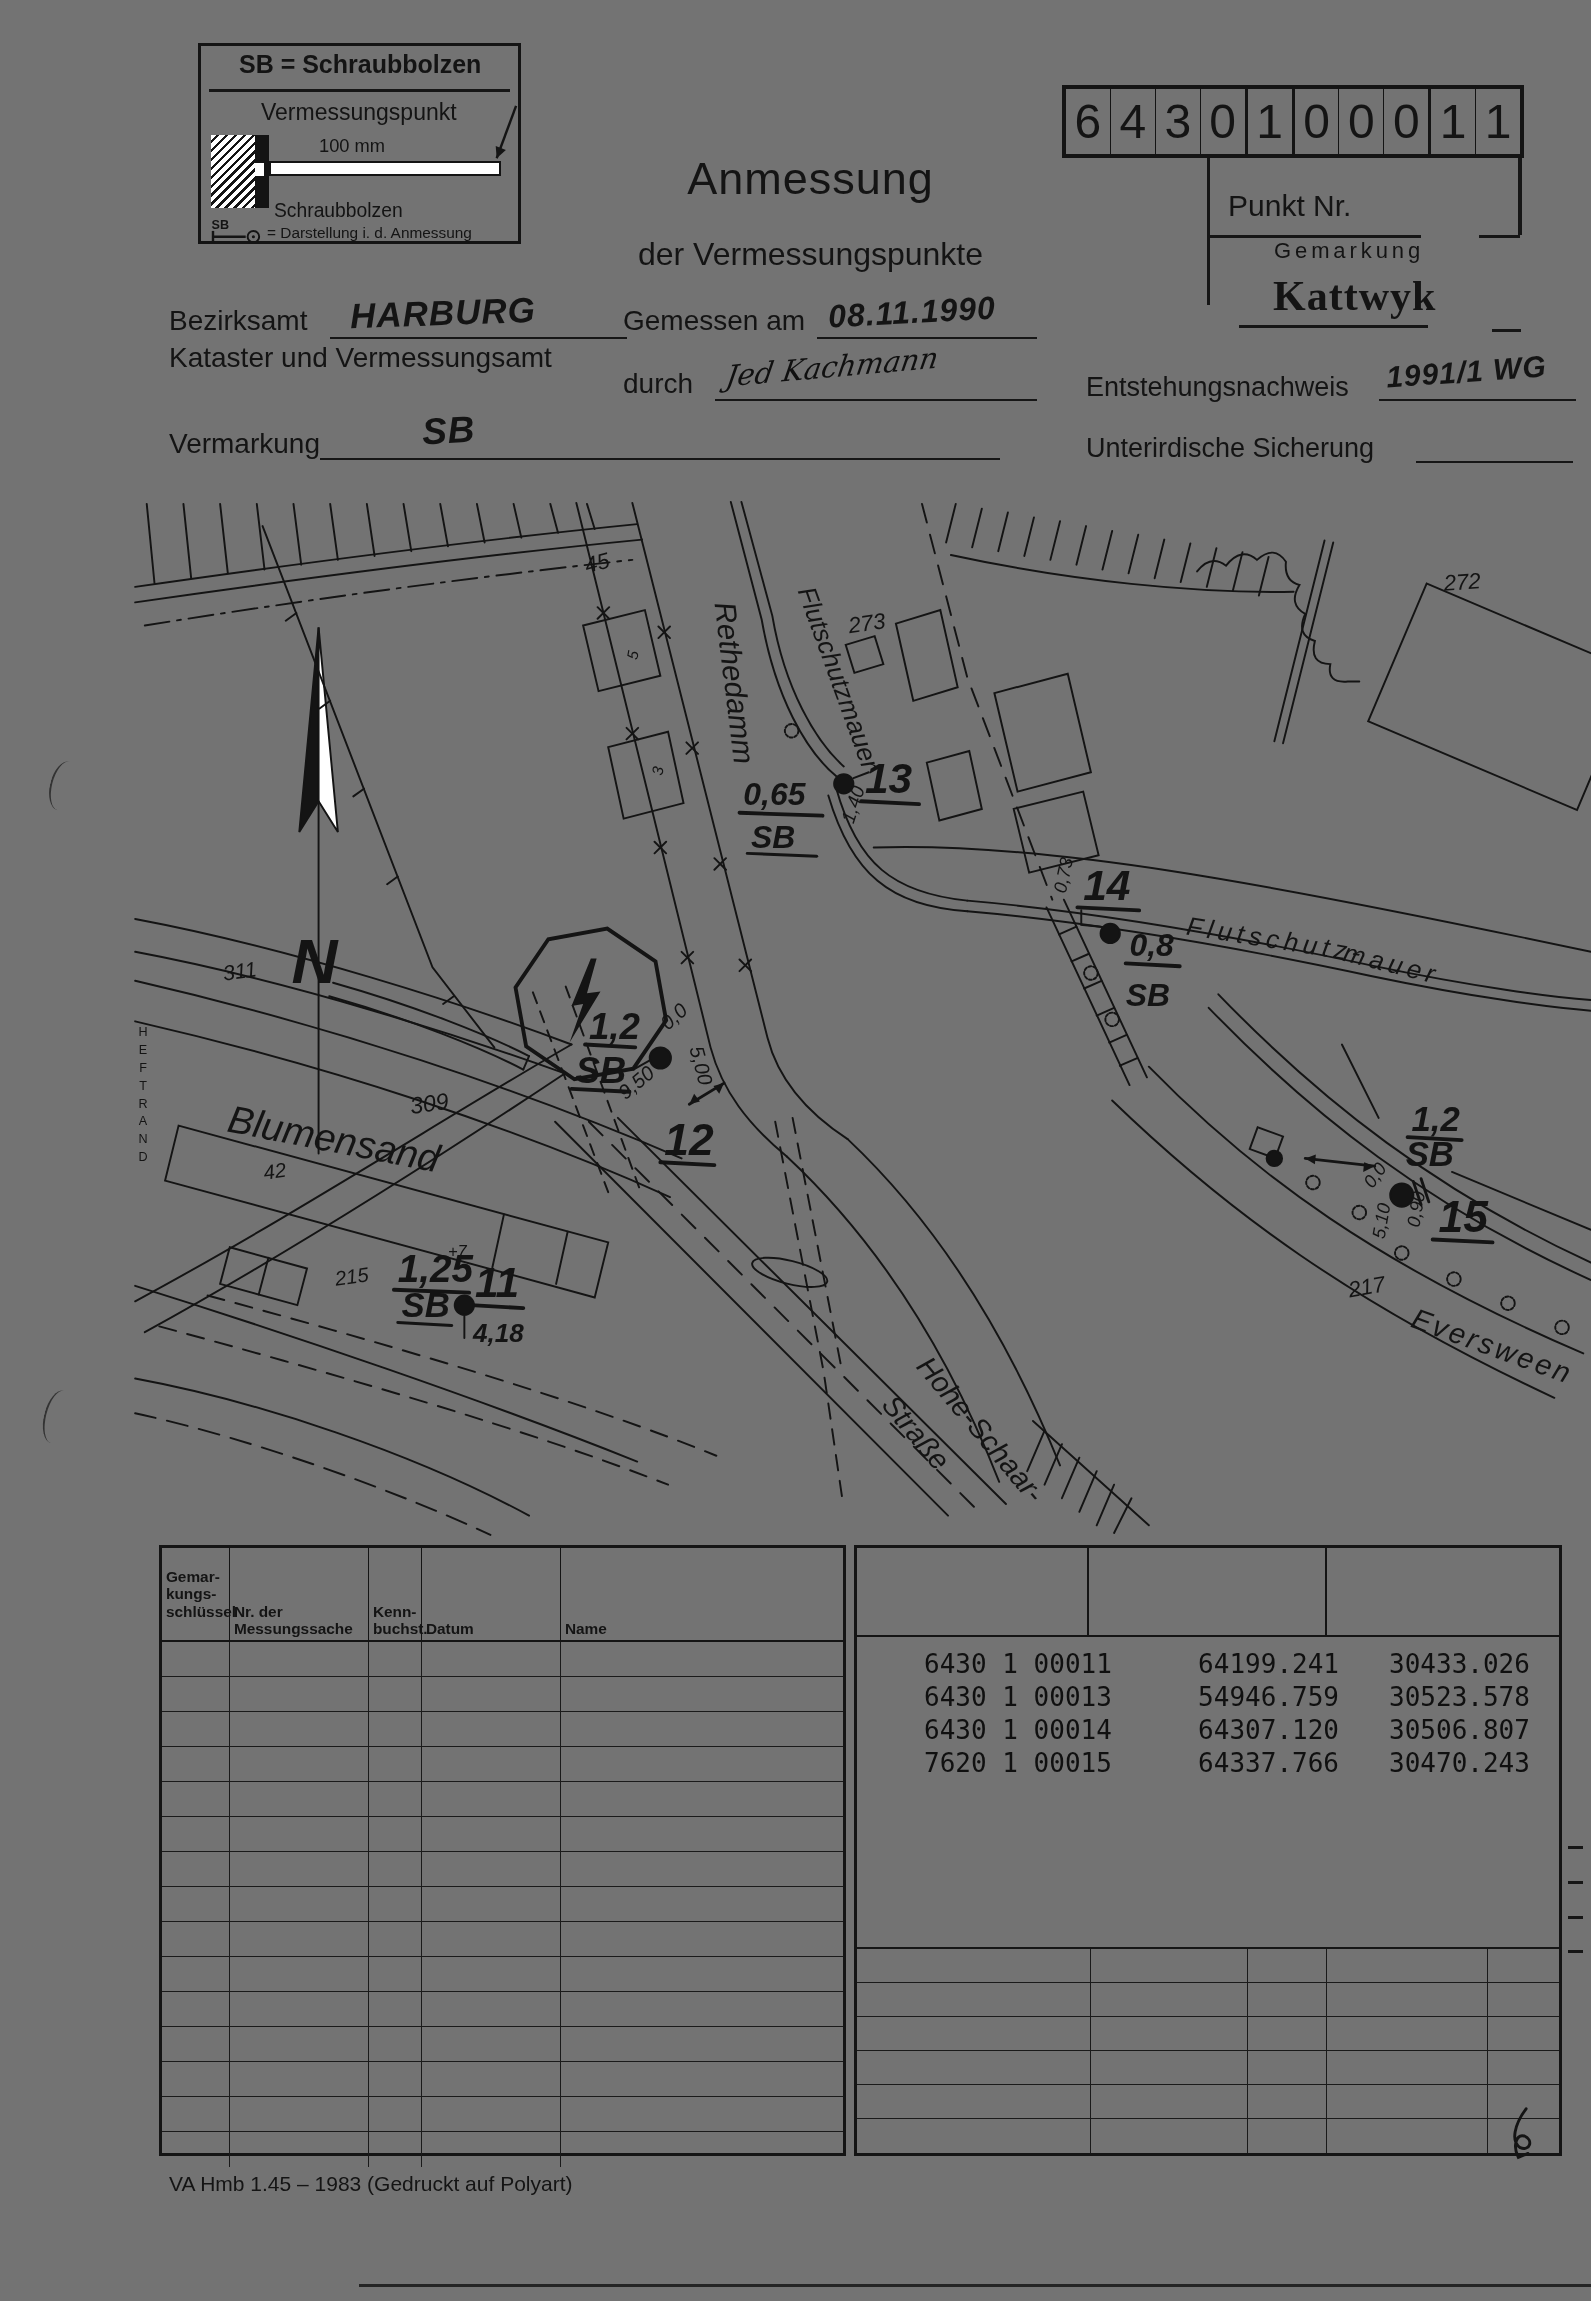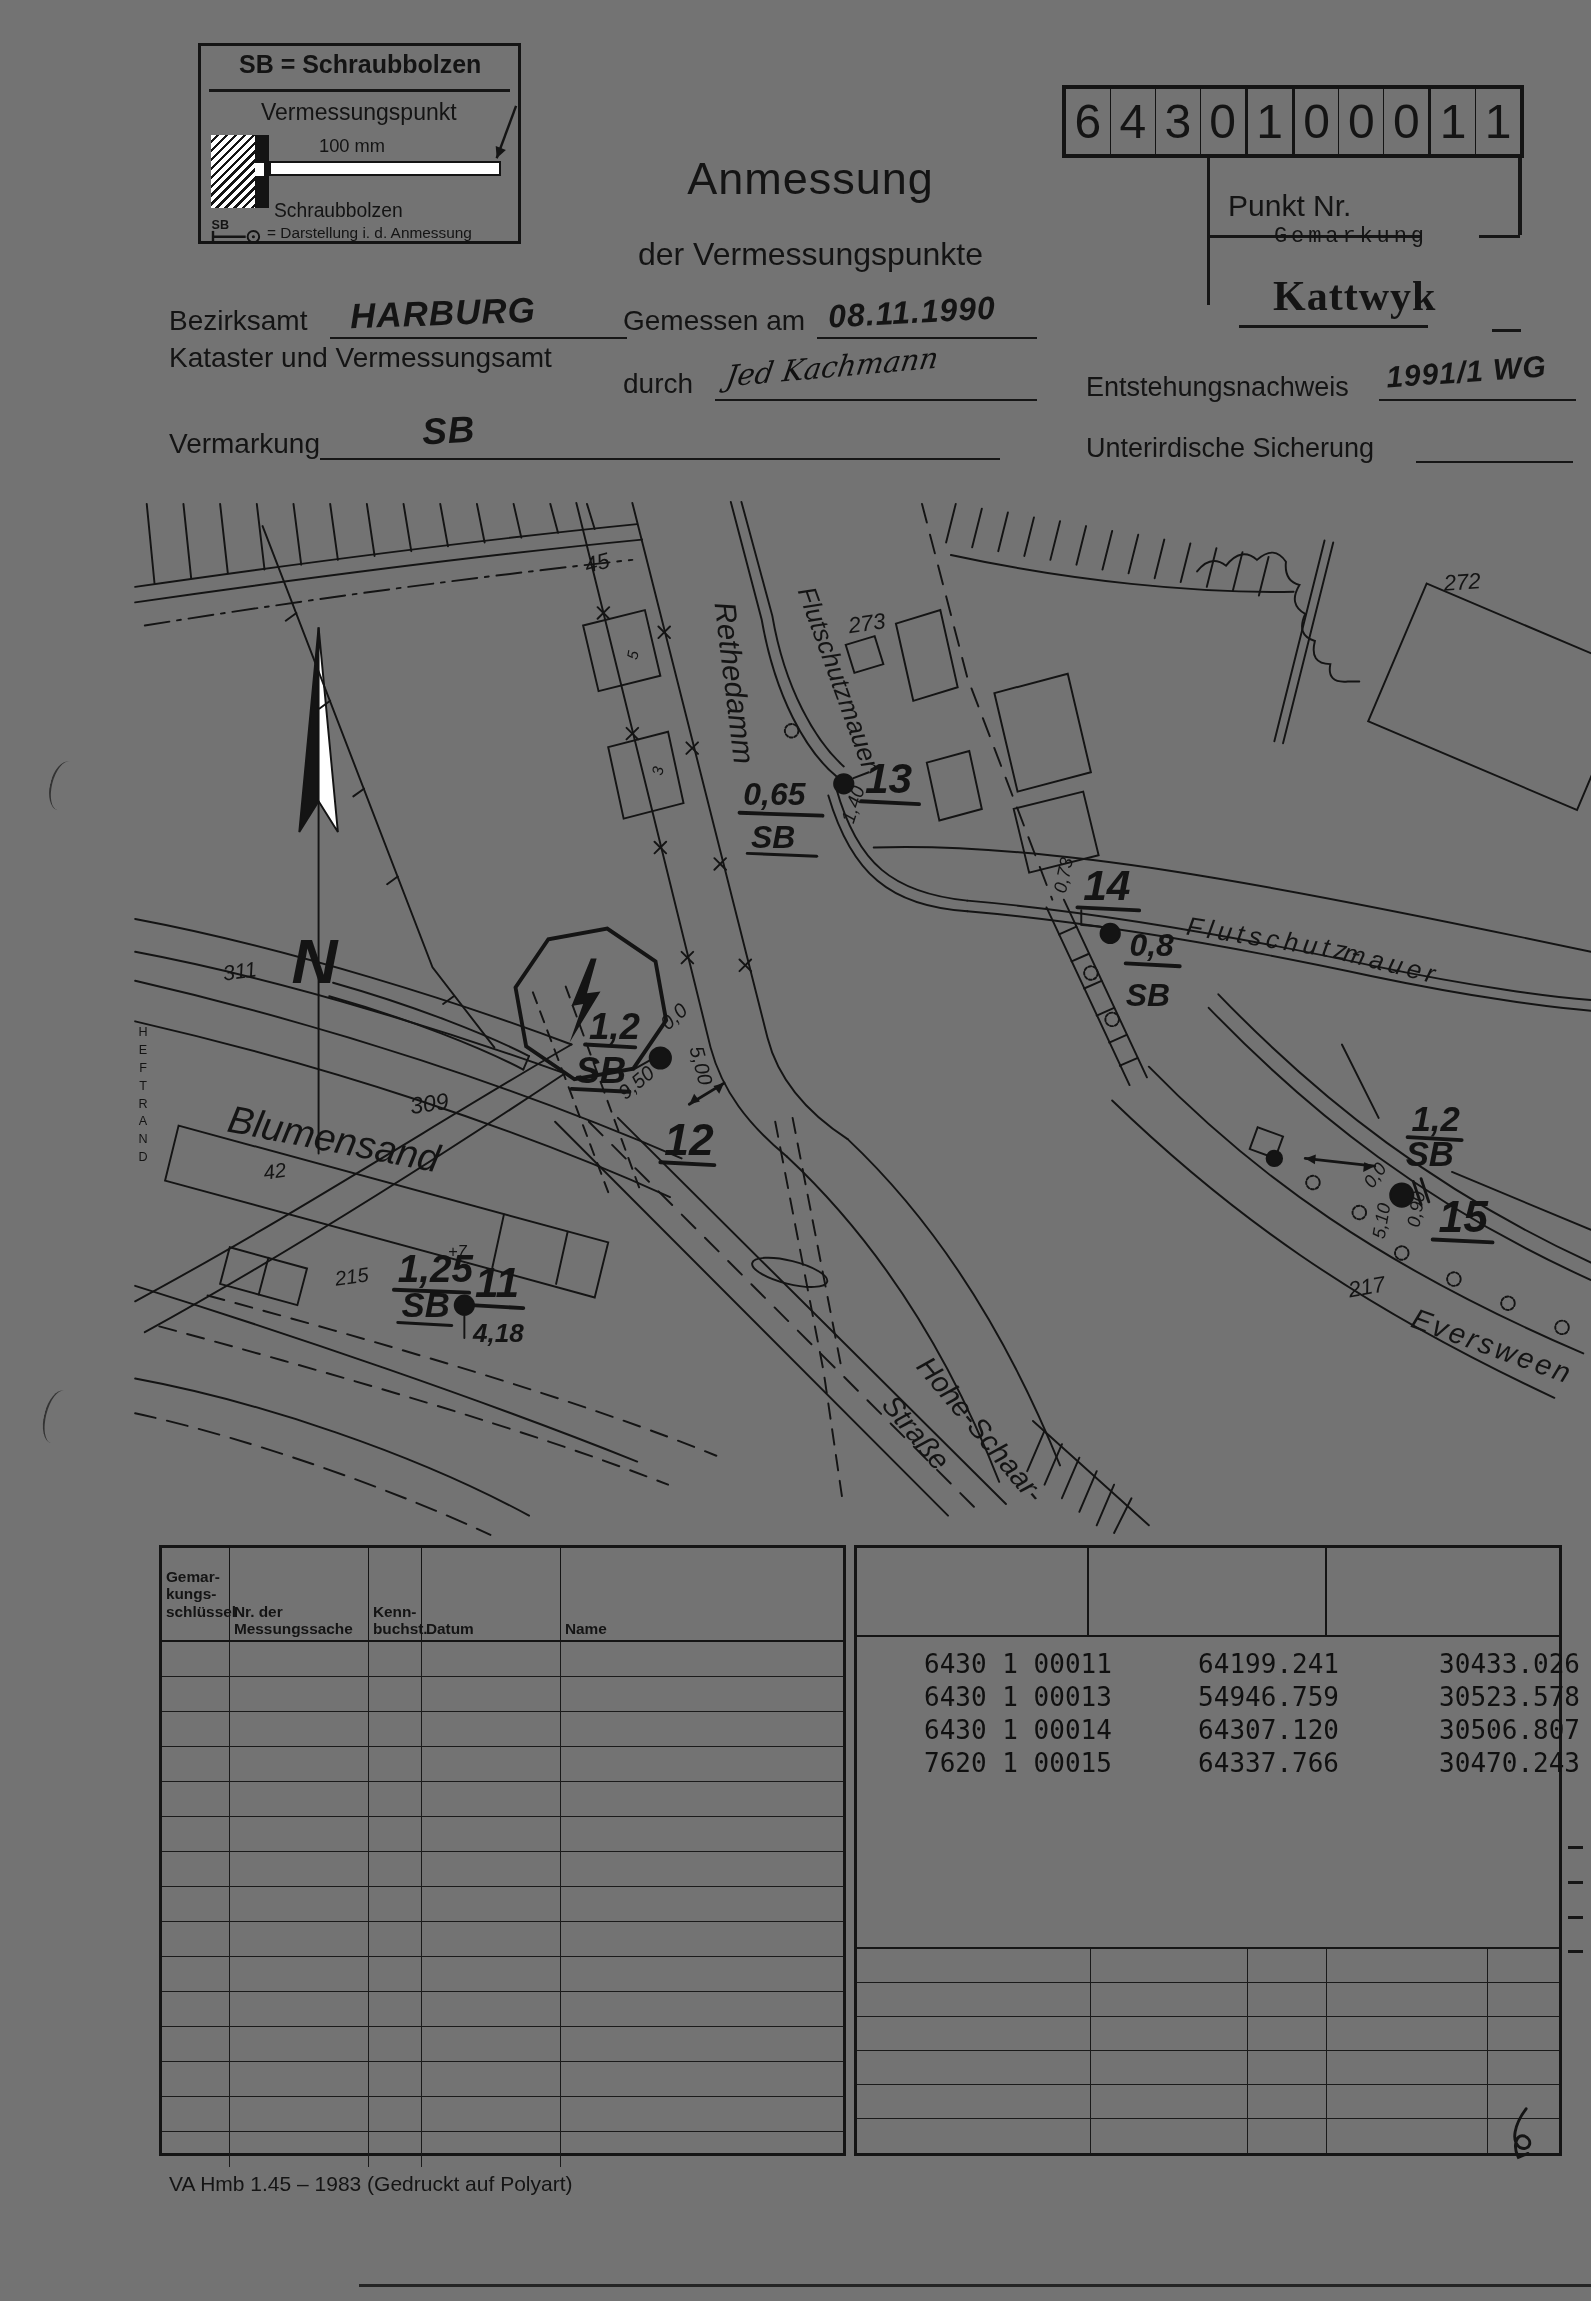--- a/index.html
+++ b/index.html
@@ -37,21 +37,21 @@
   .trow .cell{border-right:1.9px solid #1a1a1a;}
   .trow .cell:last-child{border-right:none;}
   .tright{position:absolute;left:854px;top:1545px;width:708px;height:611px;border:3.9px solid #141414;box-sizing:border-box;}
   .rhead{display:grid;grid-template-columns:232px 238px 1fr;height:87px;border-bottom:2.9px solid #141414;}
   .rh{border-right:2.9px solid #141414;}
   .rh:last-child{border-right:none;}
   .coords{position:absolute;left:23px;top:100px;font-family:"DejaVu Sans Mono",monospace;font-size:26px;line-height:33px;color:#101010;}
   .crow{display:flex;margin-left:44px;}
   .crow .c1{width:193px;}
   .crow .c2{width:222px;text-align:right;}
-  .crow .c3{width:241px;text-align:right;}
+  .crow .c3{width:241px;text-align:center;}
   .rgrid{position:absolute;left:0;right:0;bottom:0;border-top:2.9px solid #161616;}
   .rrow{display:grid;grid-template-columns:234px 157px 79px 161px 1fr;height:34px;border-bottom:1.9px solid #1a1a1a;box-sizing:border-box;}
   .rrow:last-child{border-bottom:none;}
   .rrow .cell{border-right:1.9px solid #1a1a1a;}
   .rrow .cell:last-child{border-right:none;}
   .paren{position:absolute;width:25px;height:50px;border-left:2.9px solid #333;border-radius:50%/50%;transform:rotate(14deg);}
 </style>
 </head>
 <body>
 
@@ -94,21 +94,21 @@
     <div class="digit">0</div>
     <div class="digit heavyR">0</div>
     <div class="digit">1</div>
     <div class="digit">1</div>
   </div>
   <div class="vrule" style="left:1207px;top:158px;height:147px;"></div>
   <div class="vrule" style="left:1518px;top:158px;height:77px;width:3.9px;"></div>
   <div class="abs lbl" style="left:1228px;top:189px;font-size:30px;">Punkt Nr.</div>
   <div class="rule" style="left:1207px;top:235px;width:214px;height:2.9px;"></div>
   <div class="rule" style="left:1479px;top:235px;width:41px;height:2.9px;"></div>
-  <div class="abs" style="left:1274px;top:224px;font-size:22px;font-family:Liberation Mono, monospace;letter-spacing:3.9px;">Gemarkung</div>
+  <div class="abs" style="left:1274px;top:238px;font-size:22px;font-family:Liberation Sans, sans-serif;letter-spacing:3.9px;">Gemarkung</div>
   <div class="abs" style="left:1273px;top:272px;font-size:42px;font-weight:bold;font-family:'Liberation Serif',serif;letter-spacing:1px;">Kattwyk</div>
   <div class="rule" style="left:1239px;top:325px;width:189px;height:2.9px;"></div>
   <div class="rule" style="left:1492px;top:329px;width:29px;height:2.9px;"></div>
 
   <div class="abs lbl" style="left:169px;top:305px;font-size:28px;">Bezirksamt</div>
   <div class="abs hw" style="left:350px;top:293px;font-size:35px;transform:rotate(-2deg);">HARBURG</div>
   <div class="rule" style="left:330px;top:337px;width:297px;"></div>
   <div class="abs lbl" style="left:169px;top:342px;font-size:28px;">Kataster und Vermessungsamt</div>
 
   <div class="abs lbl" style="left:623px;top:305px;font-size:28px;">Gemessen am</div>

